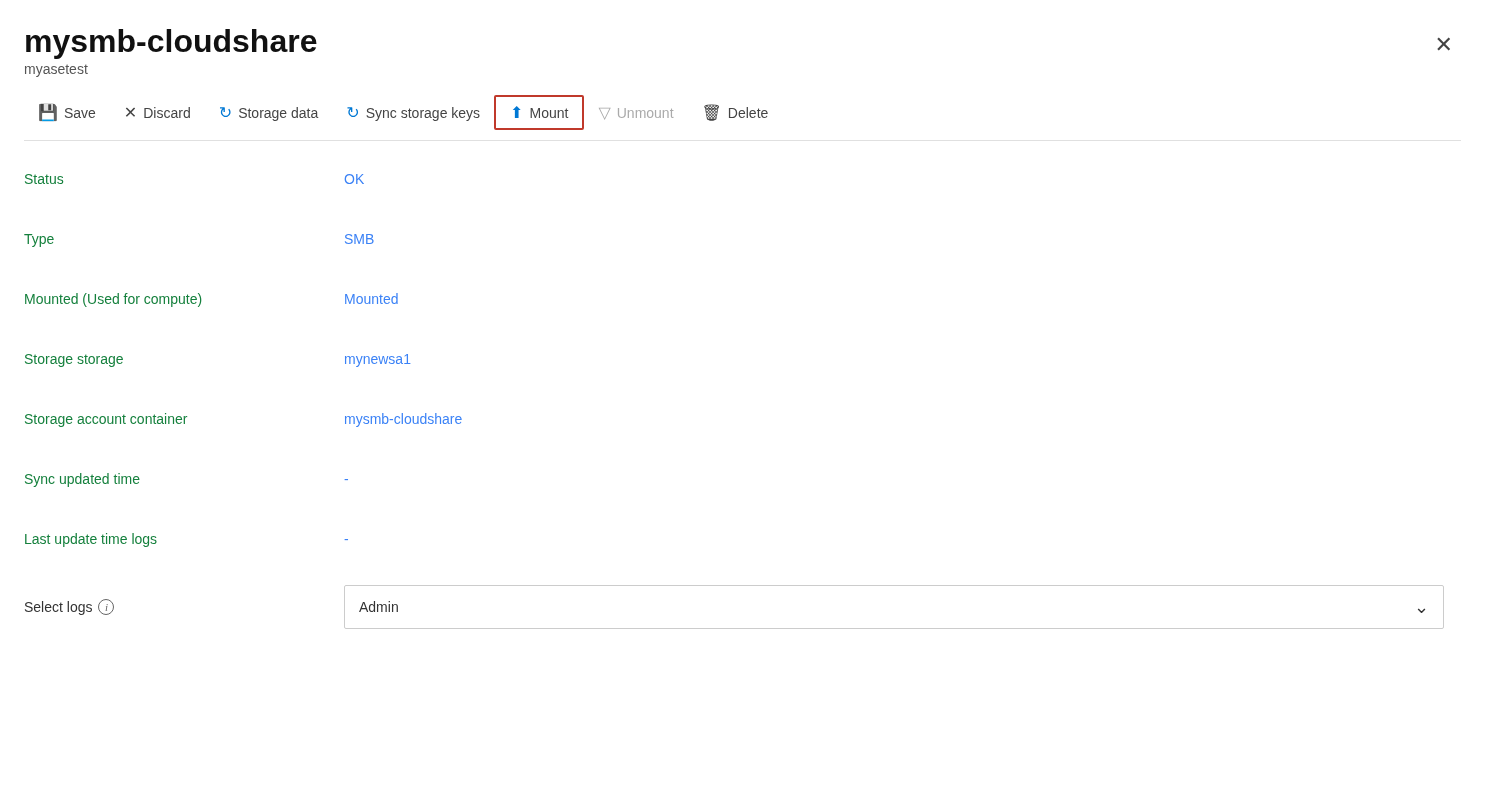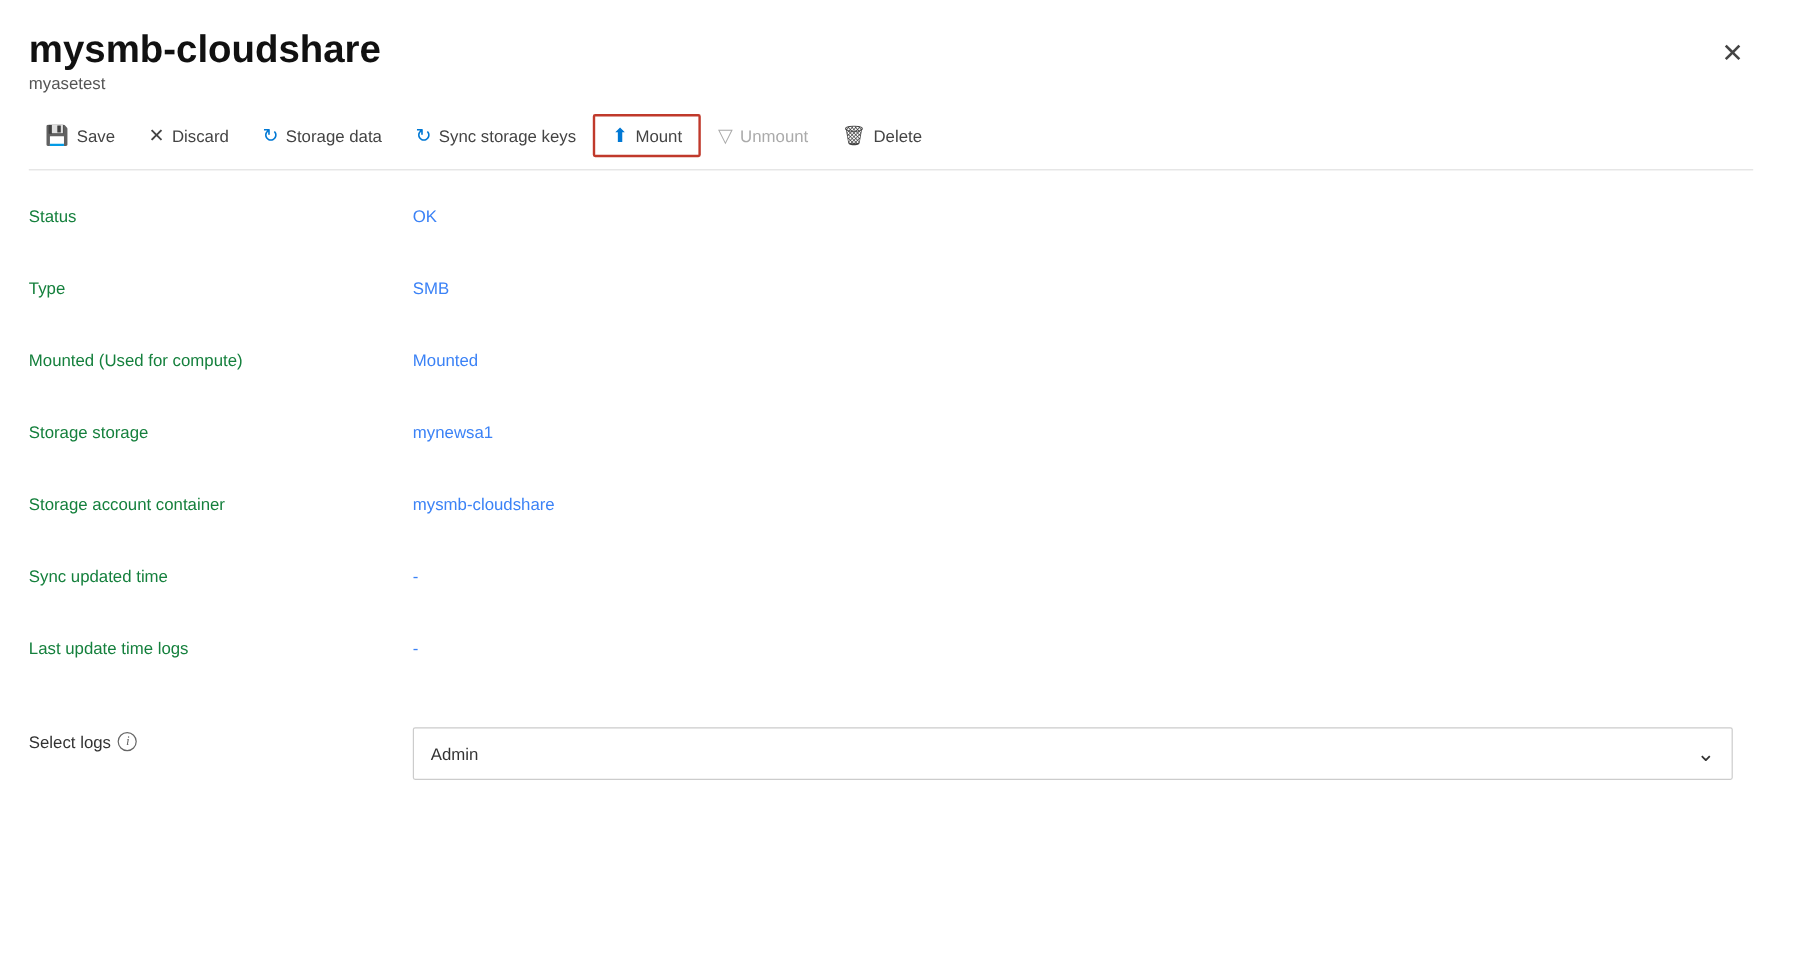--- a/index.html
+++ b/index.html
@@ -127,21 +127,20 @@
       justify-content: space-between;
       border: 1px solid #ccc;
       border-radius: 2px;
       padding: 10px 14px;
       font-size: 14px;
       color: #333;
       background: #fff;
       cursor: pointer;
       width: 100%;
       max-width: 1100px;
-      margin-top: 20px;
     }
     .chevron-icon {
       font-size: 14px;
       color: #333;
     }
   </style>
 </head>
 <body>
 
 <div class="panel">

